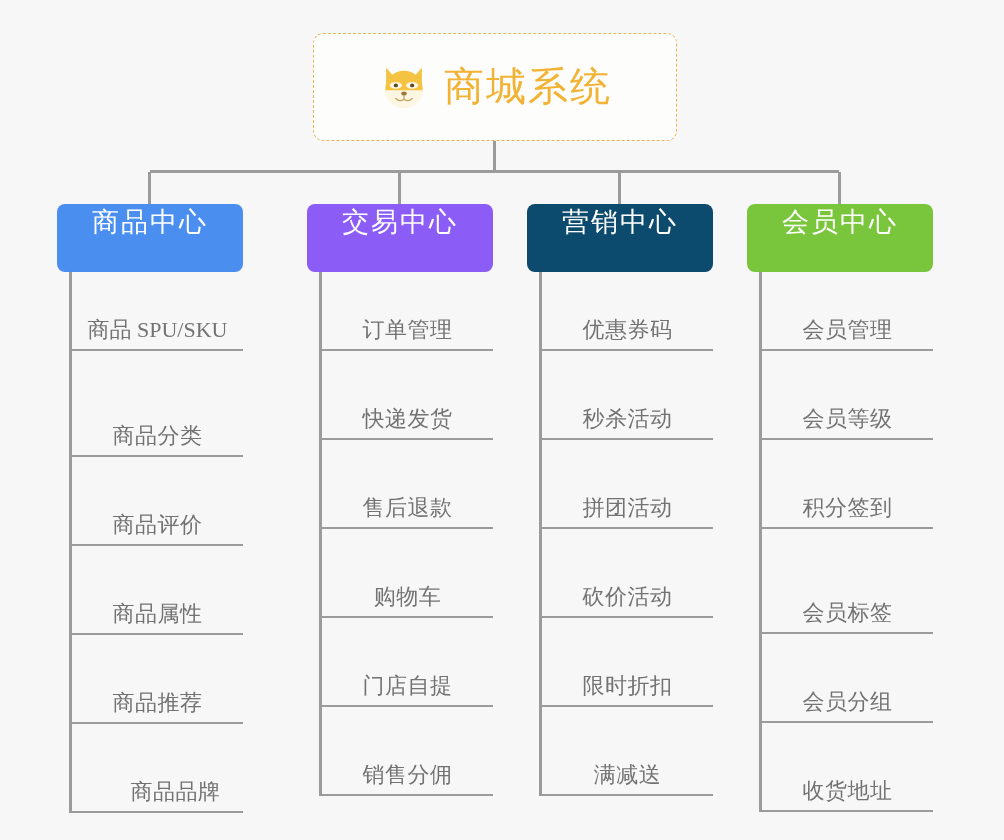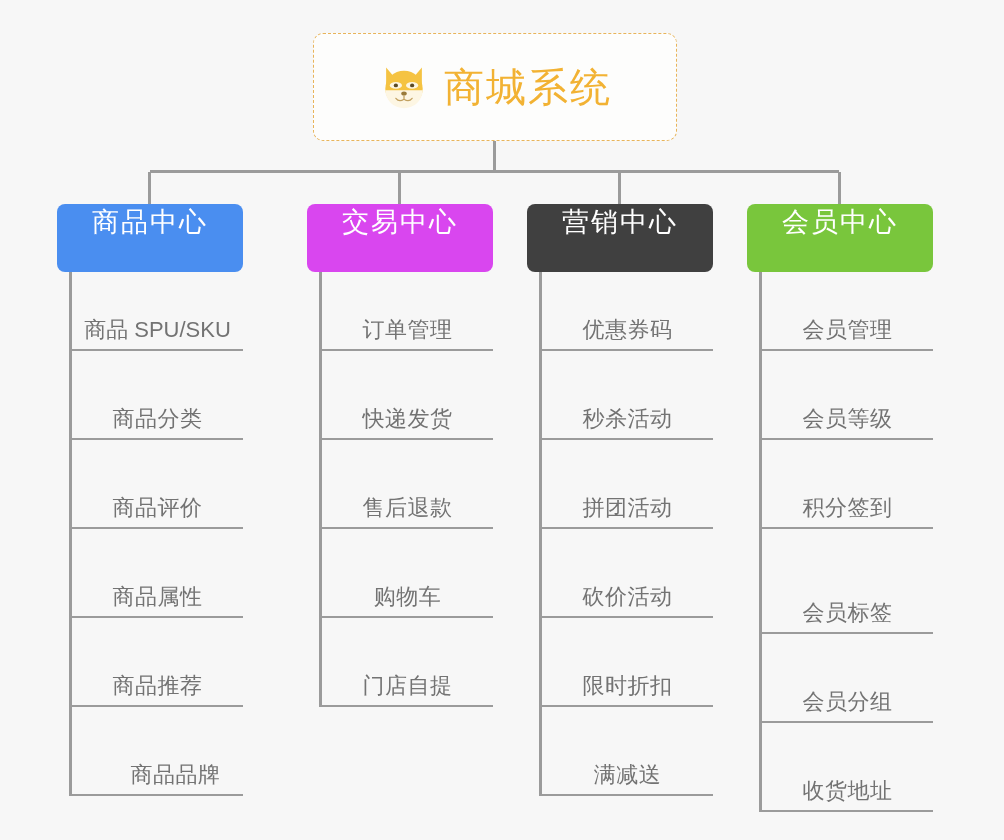--- a/index.html
+++ b/index.html
@@ -12,20 +12,21 @@
     background: #f7f7f7;
     font-family: "Liberation Sans", "DejaVu Sans", sans-serif;
     overflow: hidden;
     position: relative;
   }
 
   #chart {
     position: relative;
     width: 820px;
     height: 840px;
+    font-family: Liberation Serif, serif;
   }
 
   
   .root-node {
     position: absolute;
     left: 313px;
     top: 33px;
     width: 364px;
     height: 108px;
     box-sizing: border-box;
@@ -169,65 +170,68 @@
 
   <div class="column col-0">
     <div class="col-drop" style="background: rgb(155, 155, 155);"></div>
     <div class="cat-box" style="background: rgb(74, 142, 240);">
       <span>商品中心</span>
     </div>
     <div class="leaf-list" style="border-left-color: rgb(155, 155, 155);">
       <div class="leaf" style="border-bottom-color: rgb(155, 155, 155);">
           <span class="leaf-label">商品 SPU/SKU</span>
         </div>
-      <div class="leaf" style="border-bottom-color: rgb(155, 155, 155);">
+      <div class="leaf" style="border-bottom-color: rgb(155, 155, 155); margin-top: 17px;">
           <span class="leaf-label">商品分类</span>
         </div>
       <div class="leaf" style="border-bottom-color: rgb(155, 155, 155);">
           <span class="leaf-label">商品评价</span>
         </div>
       <div class="leaf" style="border-bottom-color: rgb(155, 155, 155);">
           <span class="leaf-label">商品属性</span>
         </div>
       <div class="leaf" style="border-bottom-color: rgb(155, 155, 155); align-items: flex-end;">
           <span class="leaf-label">商品推荐</span>
         </div>
       <div class="leaf" style="border-bottom-color: rgb(155, 155, 155); padding-left: 36px;">
           <span class="leaf-label">商品品牌</span>
         </div>
     </div>
   </div>
 
   <div class="column col-1">
     <div class="col-drop" style="background: rgb(155, 155, 155);"></div>
-    <div class="cat-box" style="background: #d946ef;">
+    <div class="cat-box" style="background: #8b5cf6;">
       <span>交易中心</span>
     </div>
     <div class="leaf-list" style="border-left-color: rgb(155, 155, 155);">
       <div class="leaf" style="border-bottom-color: rgb(155, 155, 155);">
           <span class="leaf-label">订单管理</span>
         </div>
       <div class="leaf" style="border-bottom-color: rgb(155, 155, 155);">
           <span class="leaf-label">快递发货</span>
         </div>
       <div class="leaf" style="border-bottom-color: rgb(155, 155, 155);">
           <span class="leaf-label">售后退款</span>
         </div>
       <div class="leaf" style="border-bottom-color: rgb(155, 155, 155);">
           <span class="leaf-label">购物车</span>
         </div>
       <div class="leaf" style="border-bottom-color: rgb(155, 155, 155);">
           <span class="leaf-label">门店自提</span>
         </div>
+      <div class="leaf" style="border-bottom-color: rgb(155, 155, 155);">
+          <span class="leaf-label">销售分佣</span>
+        </div>
     </div>
   </div>
 
   <div class="column col-2">
     <div class="col-drop" style="background: rgb(155, 155, 155);"></div>
-    <div class="cat-box" style="background: #404040;">
+    <div class="cat-box" style="background: #0c4a6e;">
       <span>营销中心</span>
     </div>
     <div class="leaf-list" style="border-left-color: rgb(155, 155, 155);">
       <div class="leaf" style="border-bottom-color: rgb(155, 155, 155);">
           <span class="leaf-label">优惠券码</span>
         </div>
       <div class="leaf" style="border-bottom-color: rgb(155, 155, 155);">
           <span class="leaf-label">秒杀活动</span>
         </div>
       <div class="leaf" style="border-bottom-color: rgb(155, 155, 155);">

